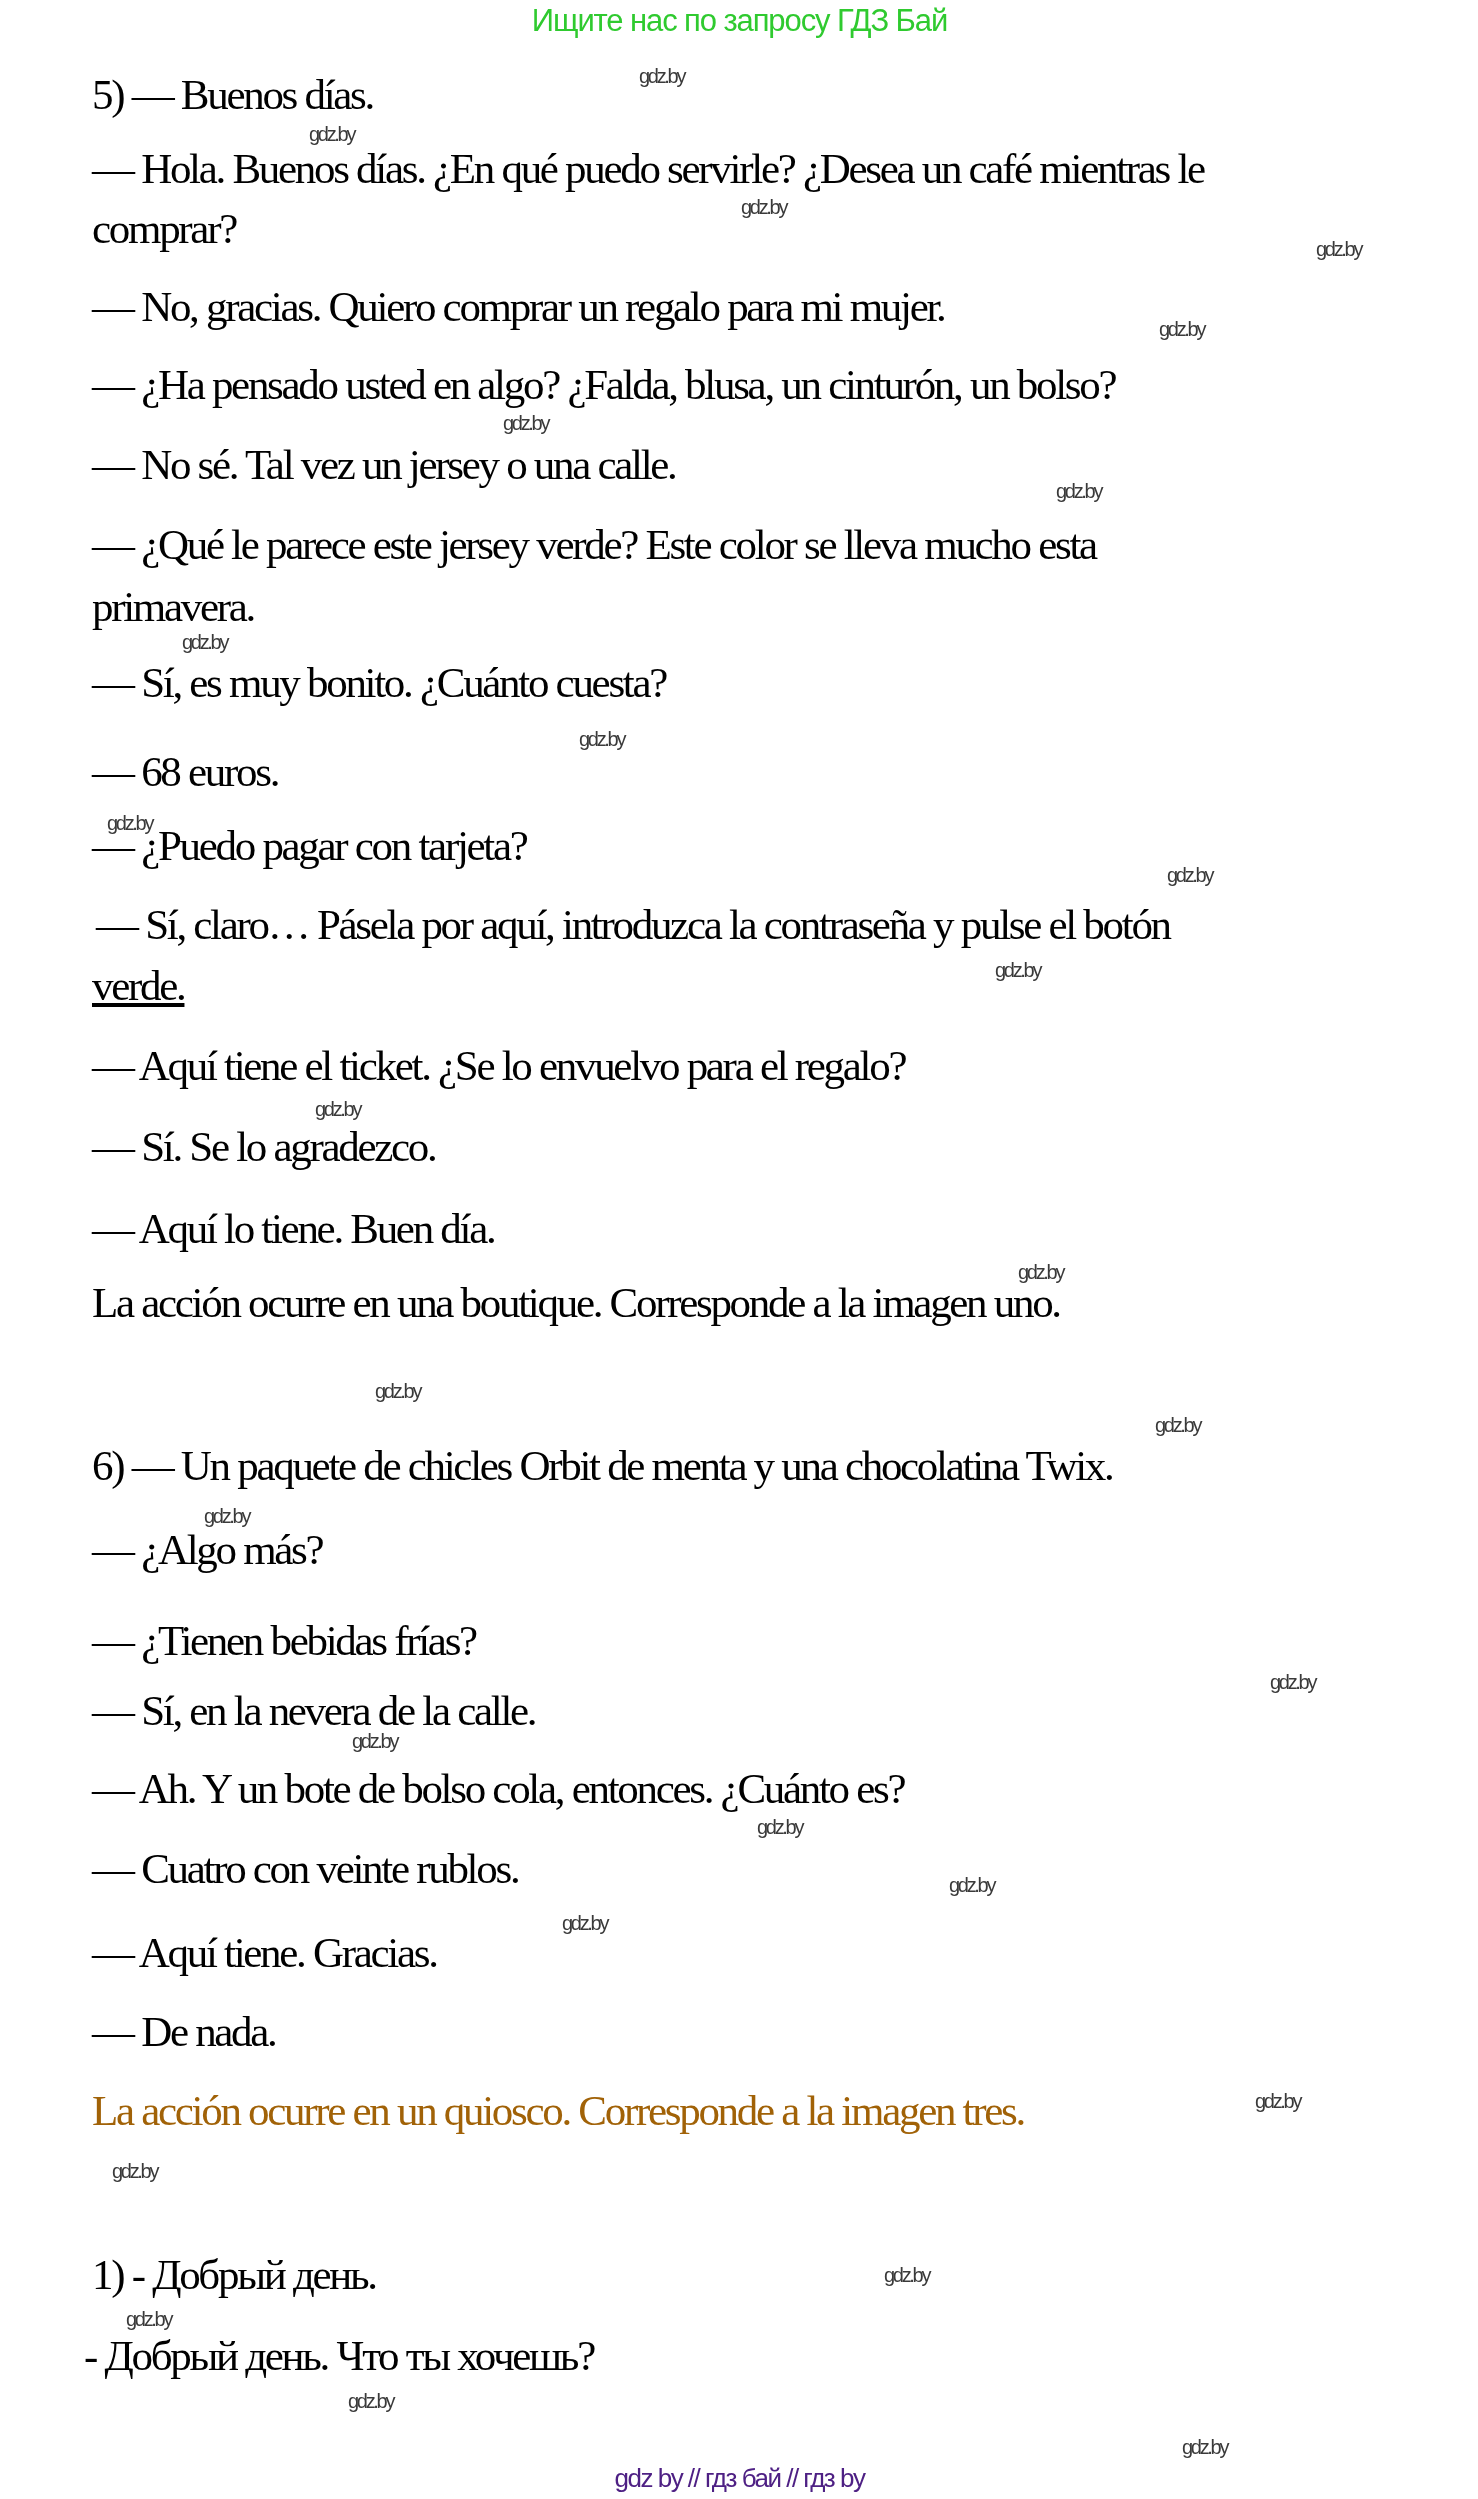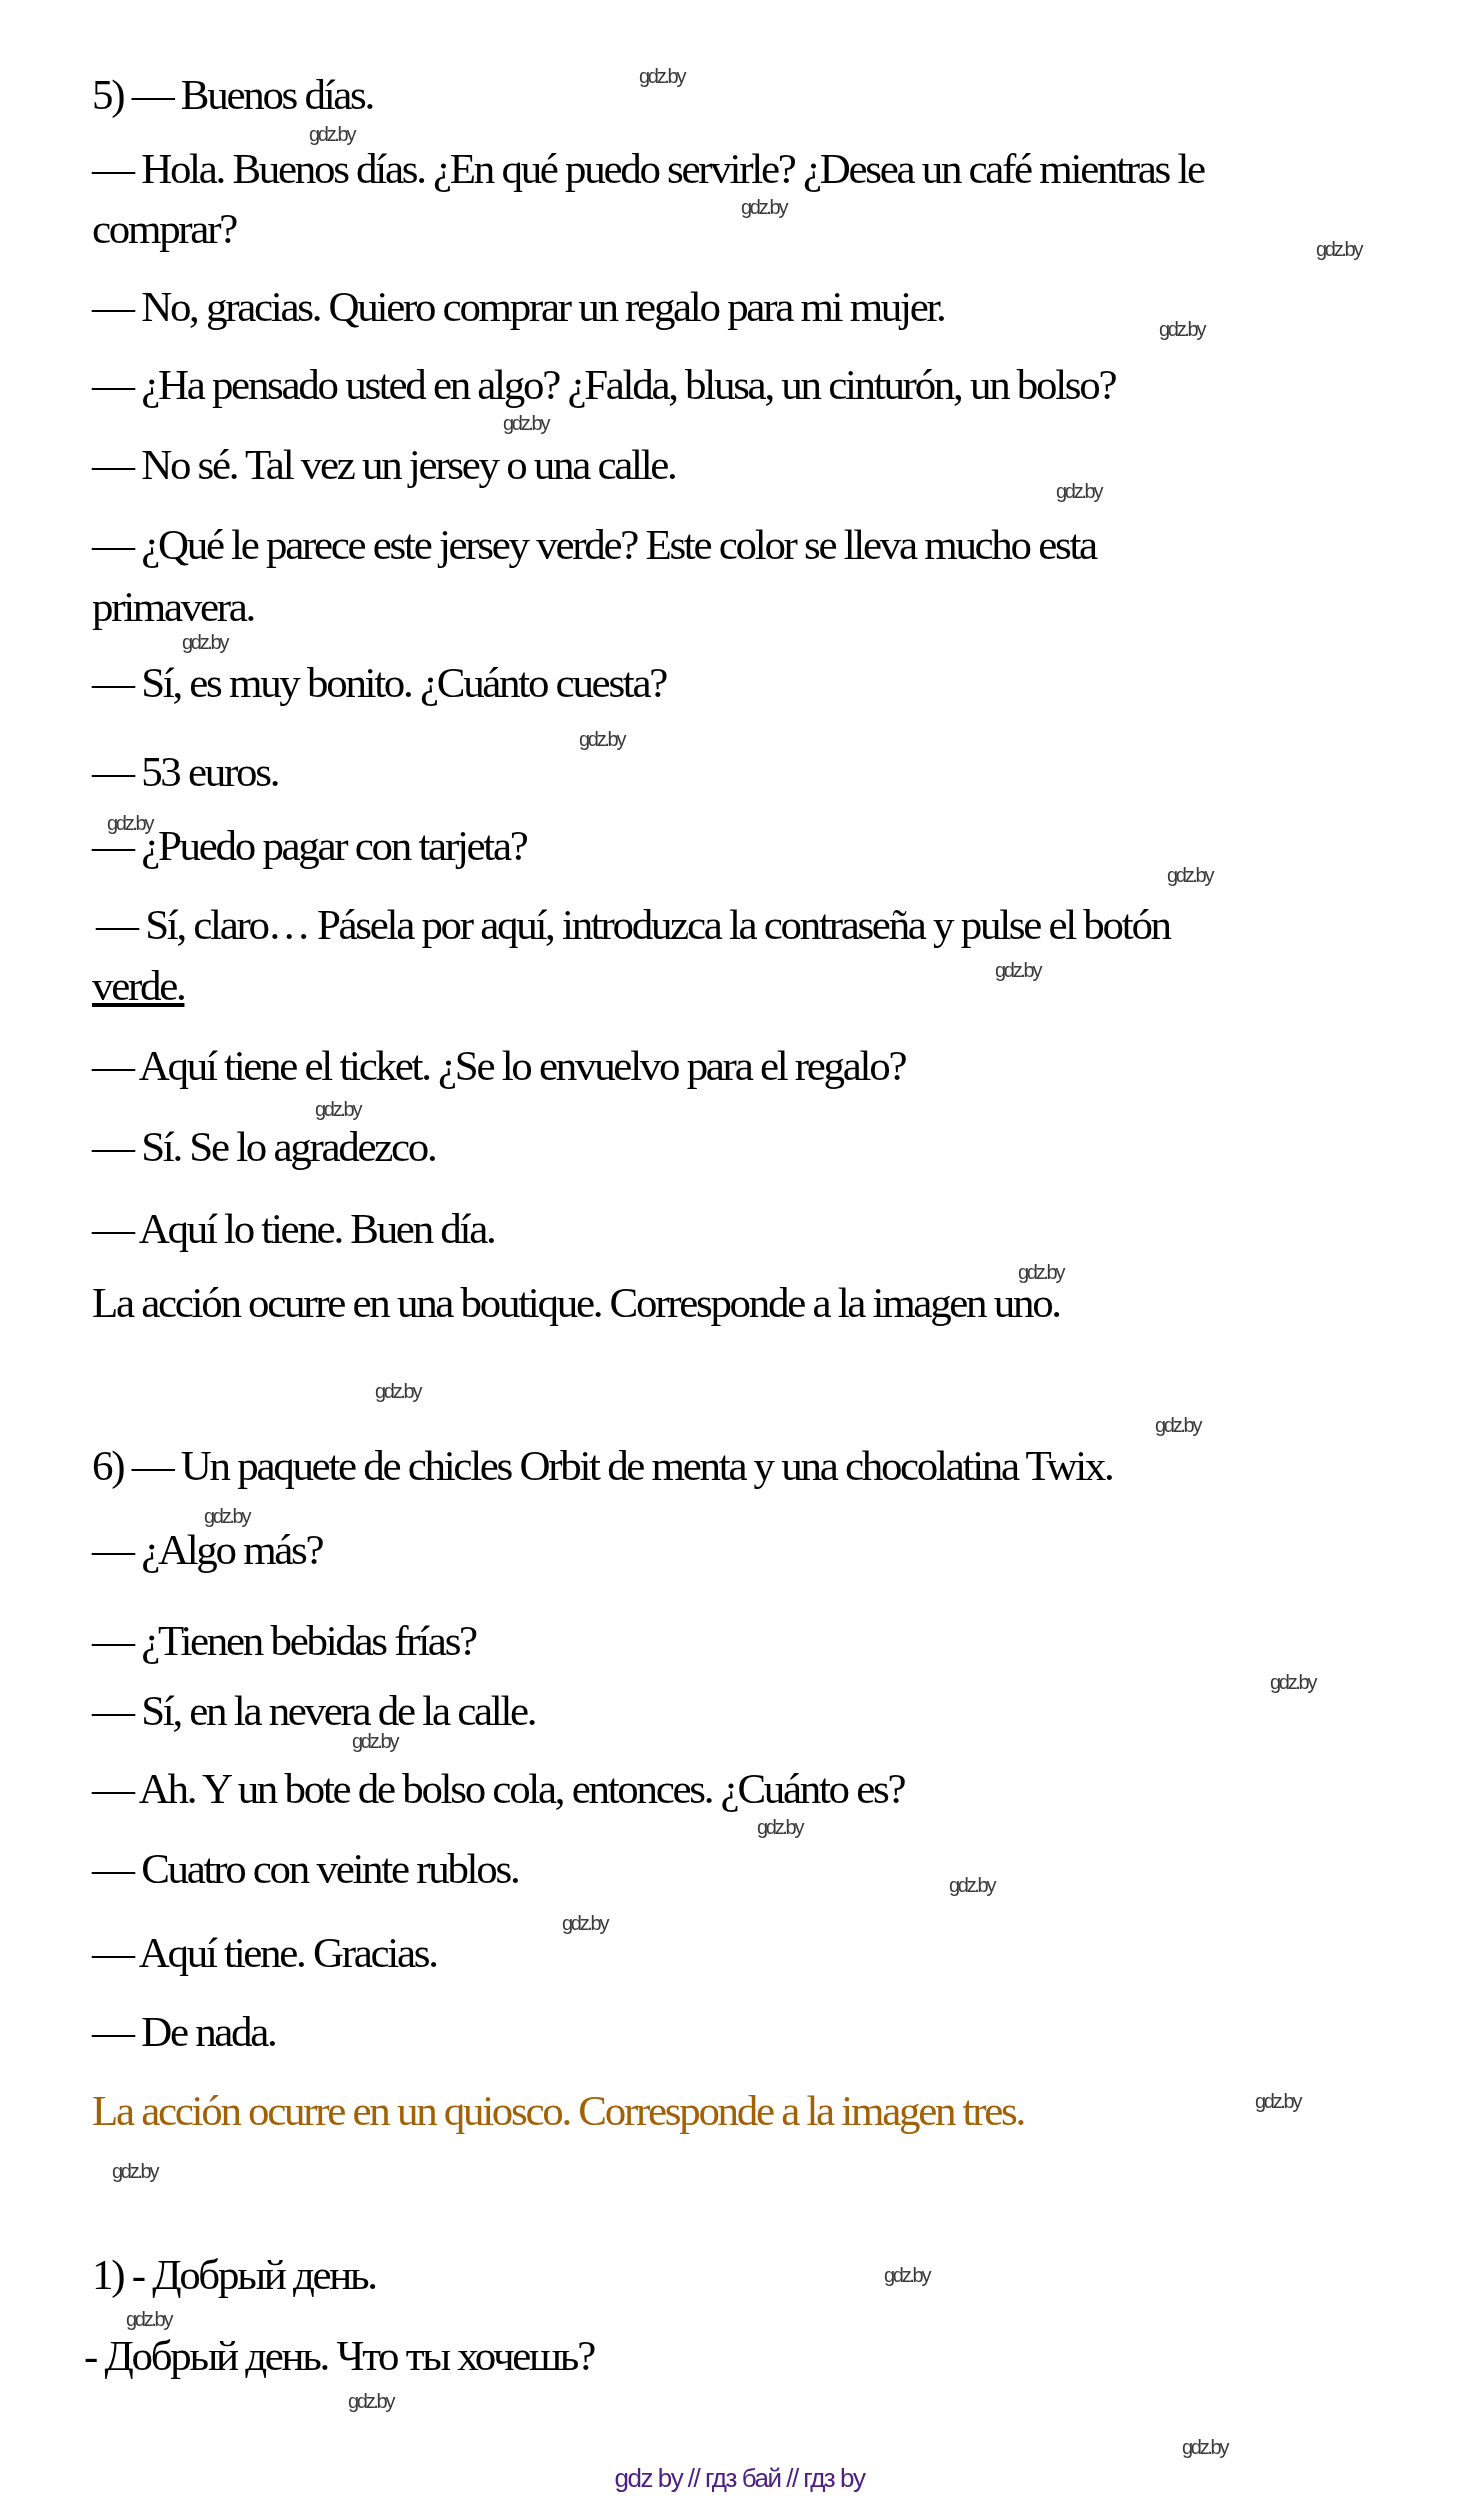--- a/index.html
+++ b/index.html
@@ -54,32 +54,33 @@
     font-size: 26px;
     letter-spacing: -1.5px;
     line-height: 1;
     font-weight: 400;
   }
 </style>
 </head>
 <body>
 
 <div class="page">
+  <div class="promo-header" style="color: rgb(47, 202, 47);">Ищите нас по запросу ГДЗ Бай</div>
 
   <div>
       <div class="doc-line" style="left: 92px; top: 73px; color: rgb(0, 0, 0);">5) — Buenos días.</div>
       <div class="doc-line" style="left: 92px; top: 147px; color: rgb(0, 0, 0);">— Hola. Buenos días. ¿En qué puedo servirle? ¿Desea un café mientras le</div>
       <div class="doc-line" style="left: 92px; top: 207px; color: rgb(0, 0, 0);">comprar?</div>
       <div class="doc-line" style="left: 92px; top: 285px; color: rgb(0, 0, 0);">— No, gracias. Quiero comprar un regalo para mi mujer.</div>
       <div class="doc-line" style="left: 92px; top: 363px; color: rgb(0, 0, 0);">— ¿Ha pensado usted en algo? ¿Falda, blusa, un cinturón, un bolso?</div>
       <div class="doc-line" style="left: 92px; top: 443px; color: rgb(0, 0, 0);">— No sé. Tal vez un jersey o una calle.</div>
       <div class="doc-line" style="left: 92px; top: 523px; color: rgb(0, 0, 0);">— ¿Qué le parece este jersey verde? Este color se lleva mucho esta</div>
       <div class="doc-line" style="left: 92px; top: 585px; color: rgb(0, 0, 0);">primavera.</div>
       <div class="doc-line" style="left: 92px; top: 661px; color: rgb(0, 0, 0);">— Sí, es muy bonito. ¿Cuánto cuesta?</div>
-      <div class="doc-line" style="left: 92px; top: 750px; color: rgb(0, 0, 0);">— 53 euros.</div>
+      <div class="doc-line" style="left: 92px; top: 750px; color: rgb(0, 0, 0);">— 68 euros.</div>
       <div class="doc-line" style="left: 92px; top: 824px; color: rgb(0, 0, 0);">— ¿Puedo pagar con tarjeta?</div>
       <div class="doc-line" style="left: 96px; top: 903px; color: rgb(0, 0, 0);">— Sí, claro… Pásela por aquí, introduzca la contraseña y pulse el botón</div>
       <div class="doc-line" style="left: 92px; top: 964px; color: rgb(0, 0, 0); text-decoration: underline;">verde.</div>
       <div class="doc-line" style="left: 92px; top: 1044px; color: rgb(0, 0, 0);">— Aquí tiene el ticket. ¿Se lo envuelvo para el regalo?</div>
       <div class="doc-line" style="left: 92px; top: 1125px; color: rgb(0, 0, 0);">— Sí. Se lo agradezco.</div>
       <div class="doc-line" style="left: 92px; top: 1207px; color: rgb(0, 0, 0);">— Aquí lo tiene. Buen día.</div>
       <div class="doc-line" style="left: 92px; top: 1281px; color: rgb(0, 0, 0);">La acción ocurre en una boutique. Corresponde a la imagen uno.</div>
       <div class="doc-line" style="left: 92px; top: 1444px; color: rgb(0, 0, 0);">6) — Un paquete de chicles Orbit de menta y una chocolatina Twix.</div>
       <div class="doc-line" style="left: 92px; top: 1528px; color: rgb(0, 0, 0);">— ¿Algo más?</div>
       <div class="doc-line" style="left: 92px; top: 1607px; color: rgb(0, 0, 0); margin-top: 12px;">— ¿Tienen bebidas frías?</div>

